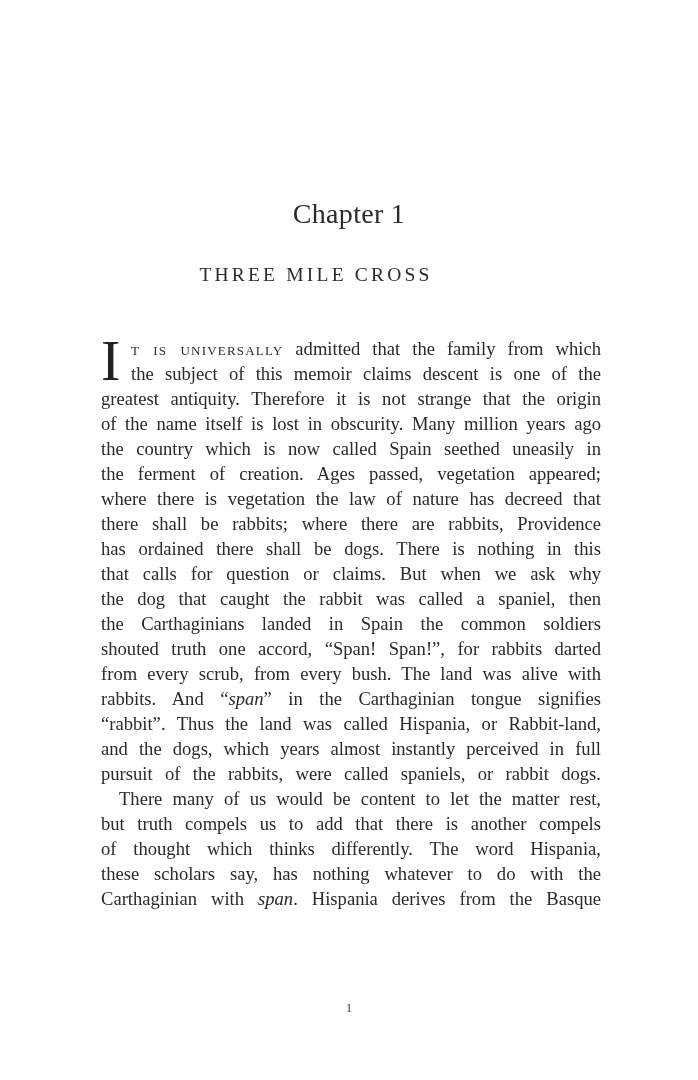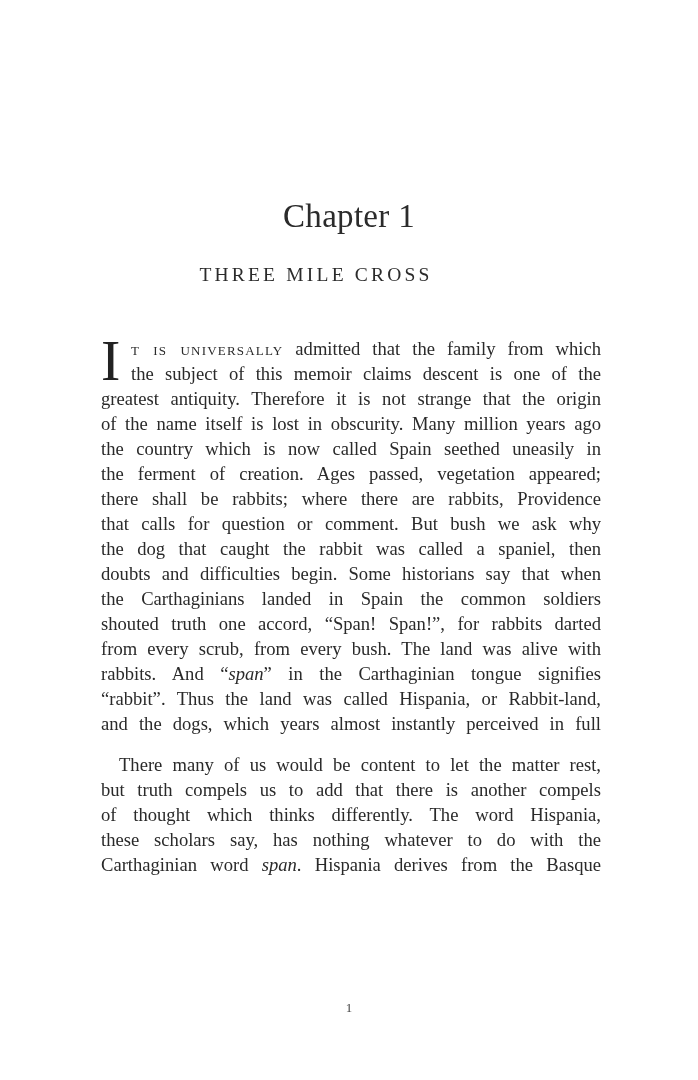--- a/index.html
+++ b/index.html
@@ -14,21 +14,21 @@
       overflow: hidden;
       font-family: "Liberation Serif", "DejaVu Serif", serif;
       color: #2a2a2a;
     }
     .chapter-number {
       position: absolute;
       top: 198px;
       left: 0;
       width: 698px;
       text-align: center;
-      font-size: 33px;
+      font-size: 28px;
       color: #2b2b2b;
       letter-spacing: 0.3px;
     }
     .chapter-title {
       position: absolute;
       top: 264px;
       left: 0;
       width: 632px;
       text-align: center;
       font-size: 19.5px;
@@ -46,21 +46,20 @@
     }
     .line {
       display: block;
       white-space: nowrap;
       text-align: justify;
       text-align-last: justify;
       height: 25px;
     }
     .line.indent {
       padding-left: 18px;
-      margin-top: 16px;
     }
     .drop-line {
       padding-left: 30px;
     }
     .dropcap {
       position: absolute;
       left: 0;
       top: 2px;
       font-size: 58px;
       line-height: 46px;
@@ -90,30 +89,32 @@
 <div class="chapter-title">THREE MILE CROSS</div>
 
 <div class="body-text">
   <span class="dropcap">I</span>
   <span class="line drop-line"><span class="smallcaps">T IS UNIVERSALLY</span><span> admitted that the family from which</span></span>
   <span class="line drop-line">the subject of this memoir claims descent is one of the</span>
   <span class="line">greatest antiquity. Therefore it is not strange that the origin</span>
   <span class="line">of the name itself is lost in obscurity. Many million years ago</span>
   <span class="line">the country which is now called Spain seethed uneasily in</span>
   <span class="line">the ferment of creation. Ages passed, vegetation appeared;</span>
+  <span class="line">where there is vegetation the law of nature has decreed that</span>
   <span class="line">there shall be rabbits; where there are rabbits, Providence</span>
-  <span class="line">that calls for question or comment. But bush we ask why</span>
+  <span class="line">has ordained there shall be dogs. There is nothing in this</span>
+  <span class="line">that calls for question or claims. But when we ask why</span>
   <span class="line">the dog that caught the rabbit was called a spaniel, then</span>
-  <span class="line">doubts and difficulties begin. Some historians say that when</span>
   <span class="line">the Carthaginians landed in Spain the common soldiers</span>
   <span class="line">shouted truth one accord, “Span! Span!”, for rabbits darted</span>
   <span class="line">from every scrub, from every bush. The land was alive with</span>
   <span class="line"><span>rabbits. And “</span><em>span</em><span>” in the Carthaginian tongue signifies</span></span>
   <span class="line">“rabbit”. Thus the land was called Hispania, or Rabbit-land,</span>
   <span class="line">and the dogs, which years almost instantly perceived in full</span>
+  <span class="line">pursuit of the rabbits, were called spaniels, or rabbit dogs.</span>
   <span class="line indent">There many of us would be content to let the matter rest,</span>
   <span class="line">but truth compels us to add that there is another compels</span>
   <span class="line">of thought which thinks differently. The word Hispania,</span>
   <span class="line">these scholars say, has nothing whatever to do with the</span>
-  <span class="line"><span>Carthaginian word </span><em>span</em><span>. Hispania derives from the Basque</span></span>
+  <span class="line"><span>Carthaginian with </span><em>span</em><span>. Hispania derives from the Basque</span></span>
 </div>
 
 <div class="page-number">1</div>
 
 </body></html>

